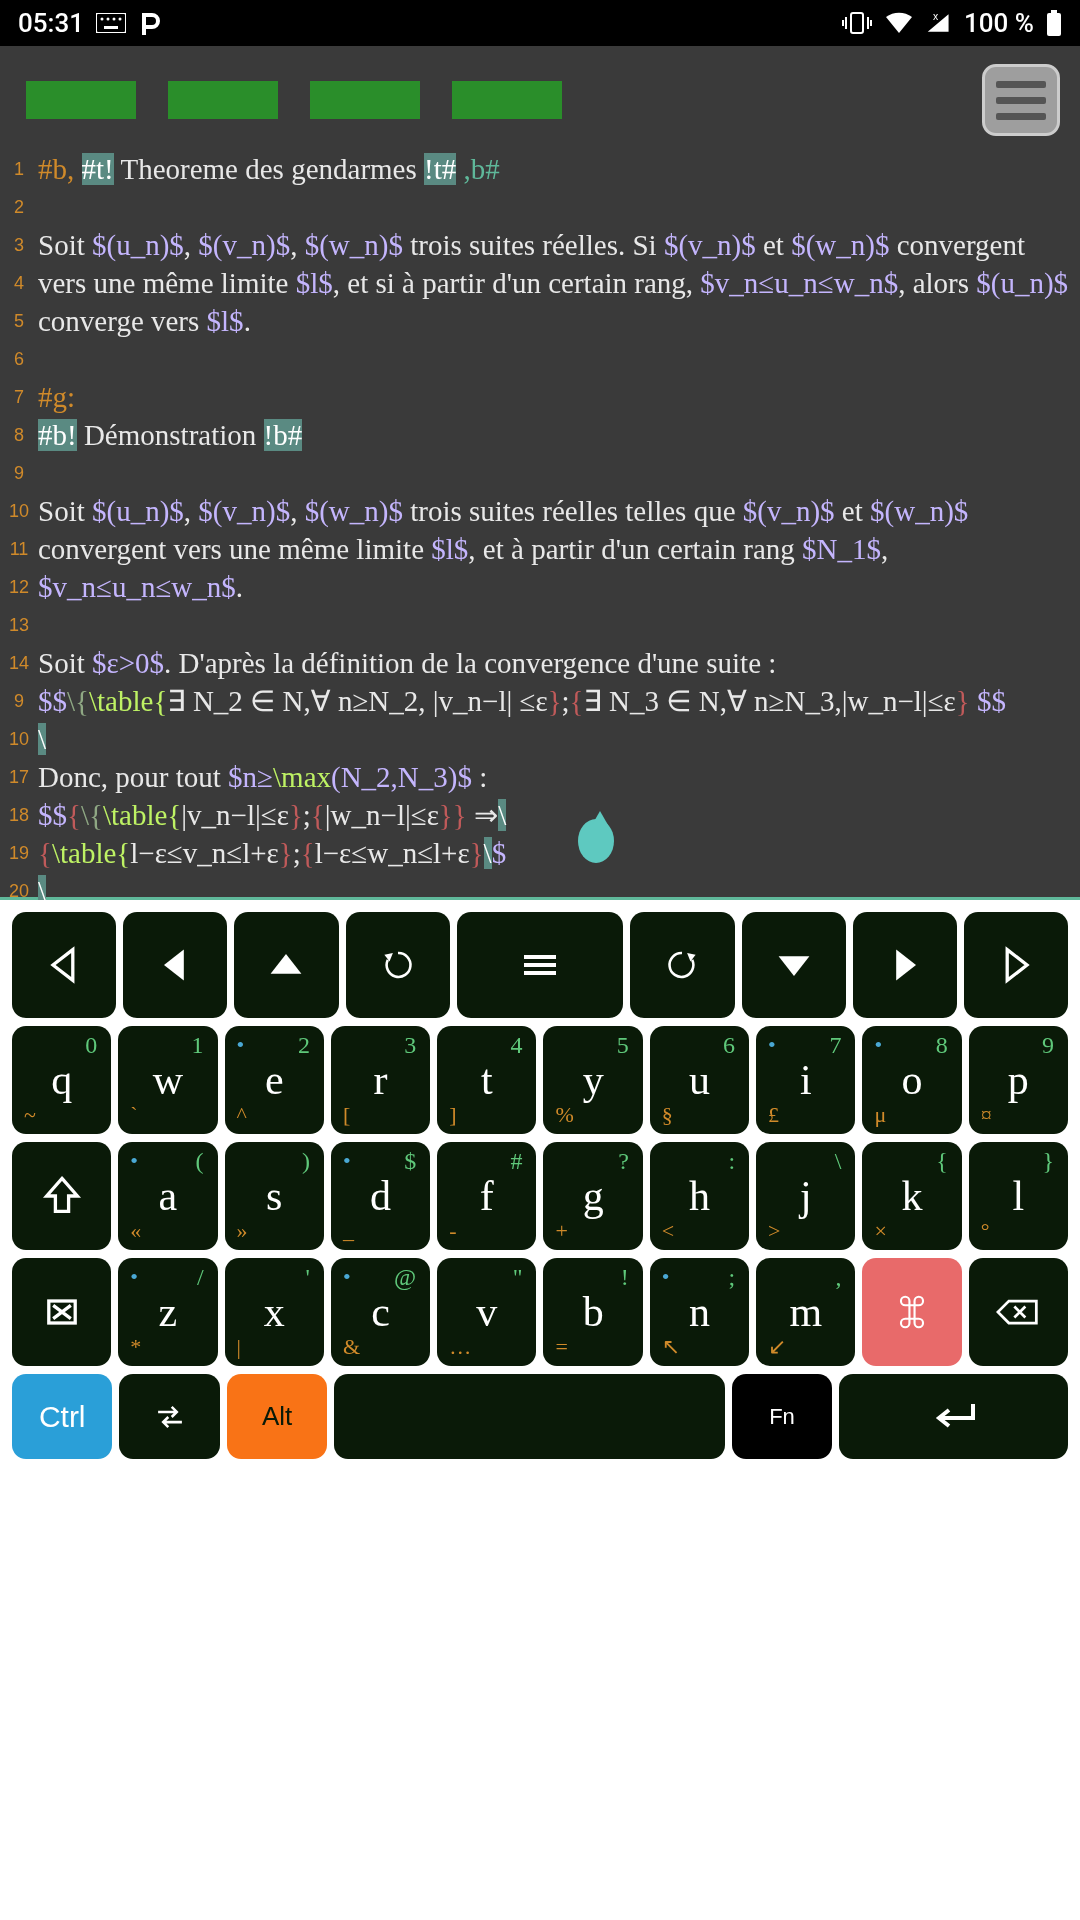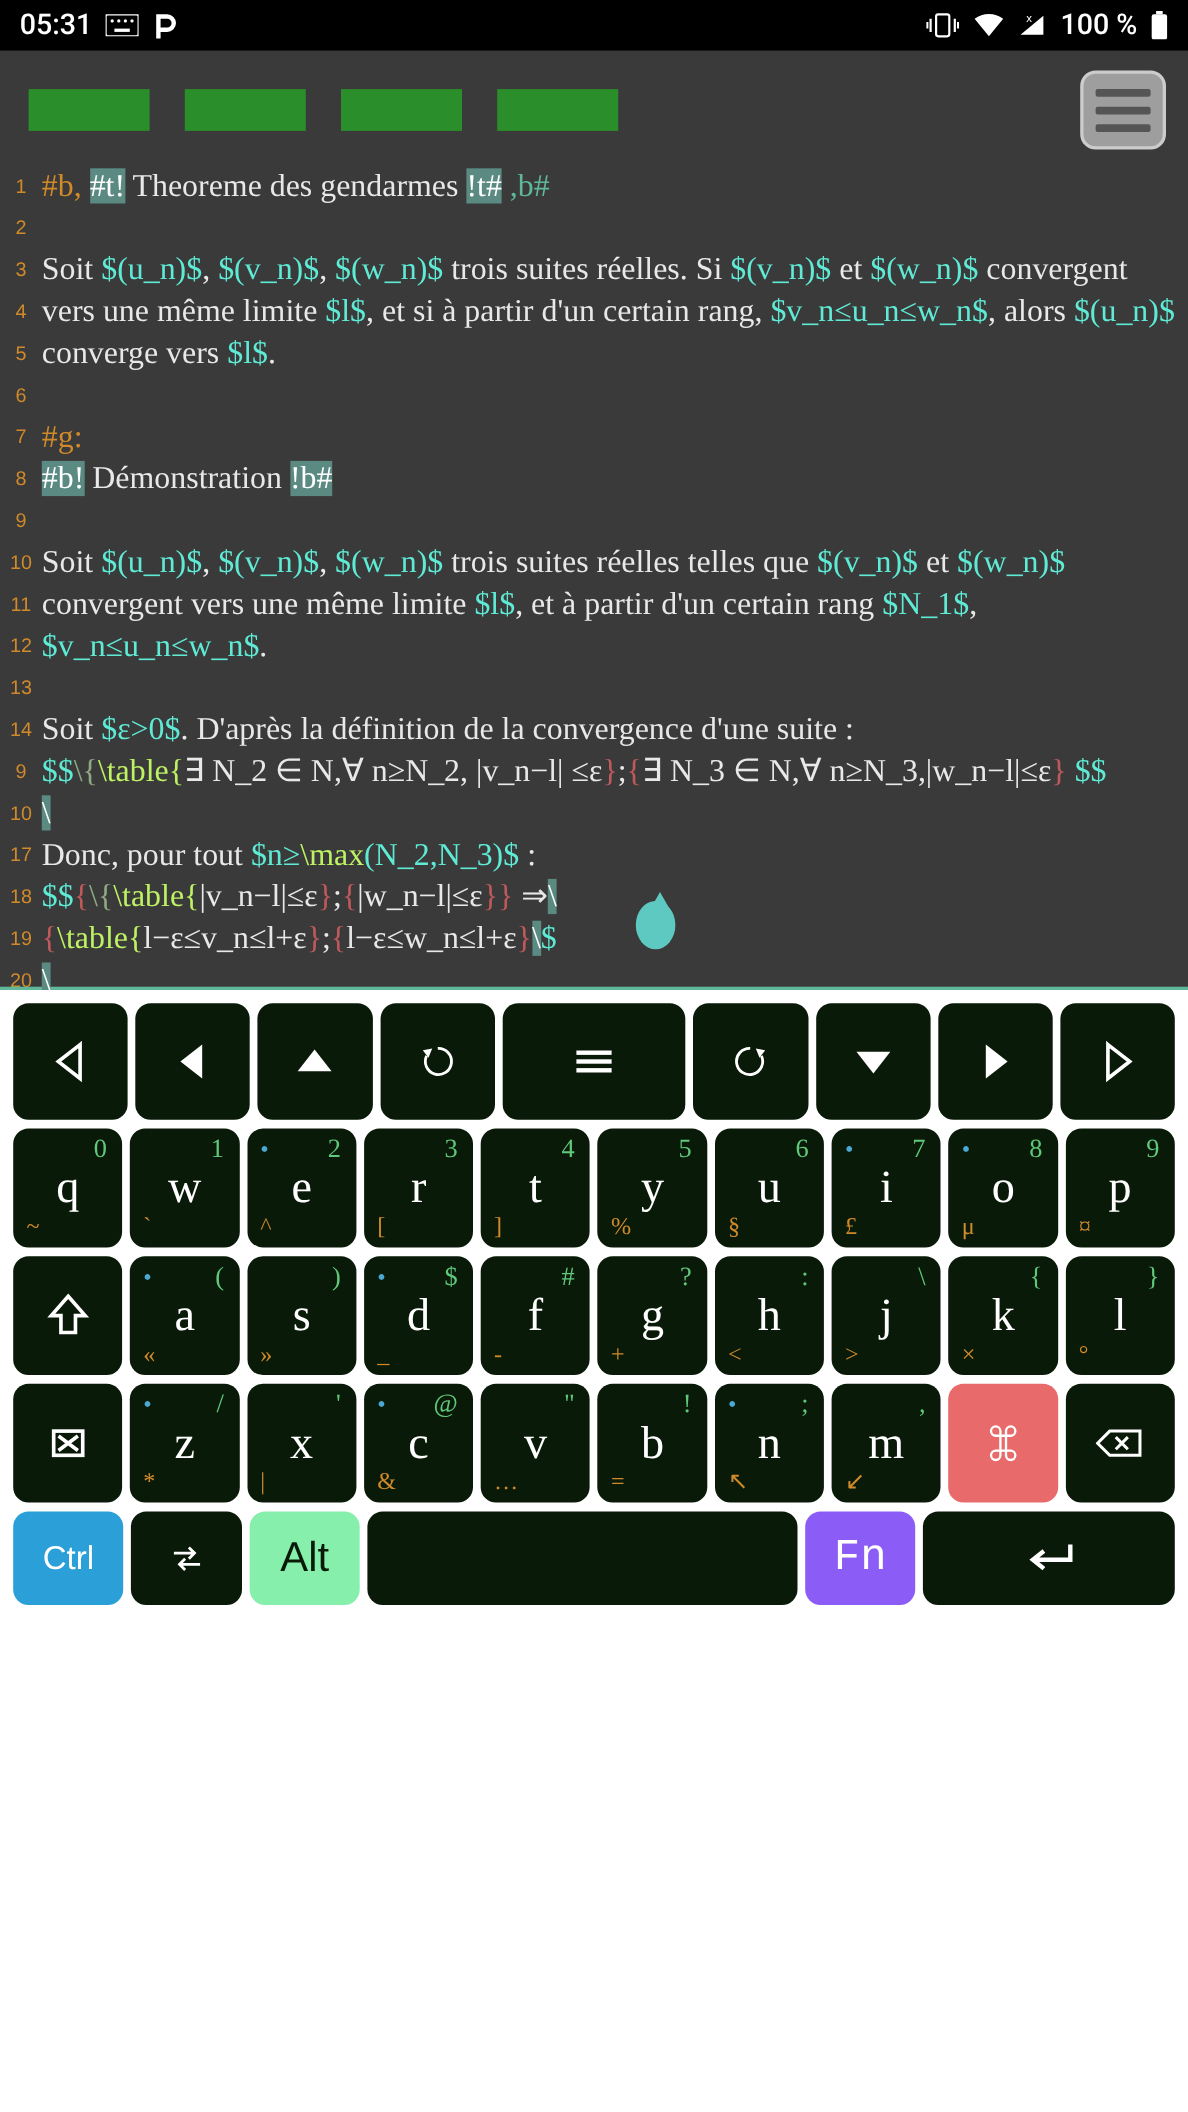--- a/index.html
+++ b/index.html
@@ -21,21 +21,21 @@
 
   .code-area{display:flex;flex:1;overflow:hidden}
   .gutter{width:38px;padding-top:0px;text-align:center;font-family:Arial,sans-serif;font-size:18px;color:#d08a2a}
   .gutter div{height:38px;line-height:38px}
   .text{flex:1;font-size:29px;line-height:38px;color:#e8e8e8;font-family:Georgia,'Times New Roman',serif;position:relative}
   
   
   .tag-o{color:#d08a2a}
   .tag-g{color:#5fb89a}
   .hl{background:#5a8a82;color:#fff}
-  .dollar{color:#5eead4}
+  .dollar{color:#c4b5fd}
   .cmd{color:#bef264}
   .brace-r{color:#c05a5a}
   .brace-g{color:#8fa884}
 
   .hr-green{height:3px;background:#5fb89a;margin-top:-4px}
   
   .cursor-handle{position:absolute;width:36px;height:44px;background:#5ec9c0;border-radius:50% 50% 50% 50%;bottom:38px;left:540px}
   .cursor-handle::before{content:'';position:absolute;top:-8px;left:14px;width:0;height:0;border-left:8px solid transparent;border-right:8px solid transparent;border-bottom:14px solid #5ec9c0}
 
   
@@ -48,22 +48,22 @@
   
   .charrow .key{flex:1;height:108px;font-size:38px}
   .key .tl{position:absolute;top:6px;left:12px;font-size:22px;color:#4aa8d4}
   .key .tr{position:absolute;top:6px;right:14px;font-size:24px;color:#5fc87a}
   .key .bl{position:absolute;bottom:6px;left:12px;font-size:22px;color:#d08a2a}
   .key .main{font-size:42px;color:#fff}
   
   .shift-key{flex:1}
   .bottomrow .key{height:85px}
   .ctrl{background:#2a9fd8;flex:0.9;font-size:30px;font-family:Arial}
-  .alt{background:#86efac;flex:0.9;font-size:38px;color:#0a1a08;font-family:Arial}
-  .fn{background:#8b5cf6;flex:0.9;font-size:40px;font-family:Liberation Mono, monospace}
+  .alt{background:#f97316;flex:0.9;font-size:26px;color:#0a1a08;font-family:Arial}
+  .fn{background:#000000;flex:0.9;font-size:22px;font-family:Liberation Sans, sans-serif}
   .cmd-key{background:#e86a6a;flex:0.9}
   .space{flex:3.5}
   .enter{flex:2.05}
   .switch{flex:0.9}
   
   .arrow-svg{width:44px;height:44px;fill:#fff}
   .small-svg{width:34px;height:34px;fill:#fff}
 </style>
 </head>
 <body>

